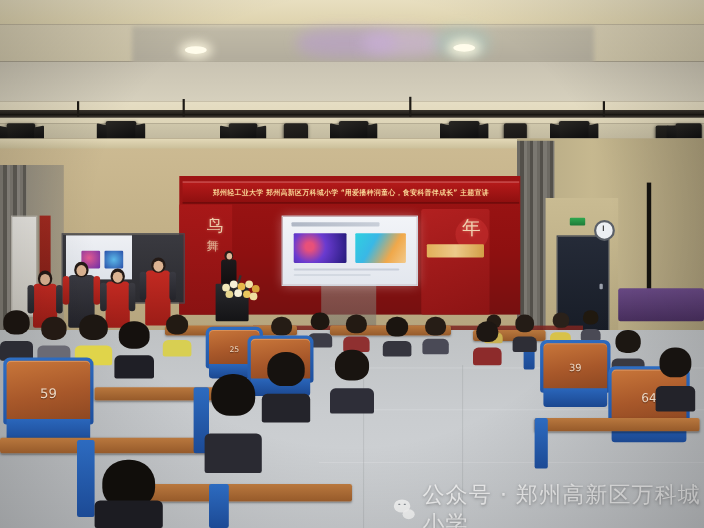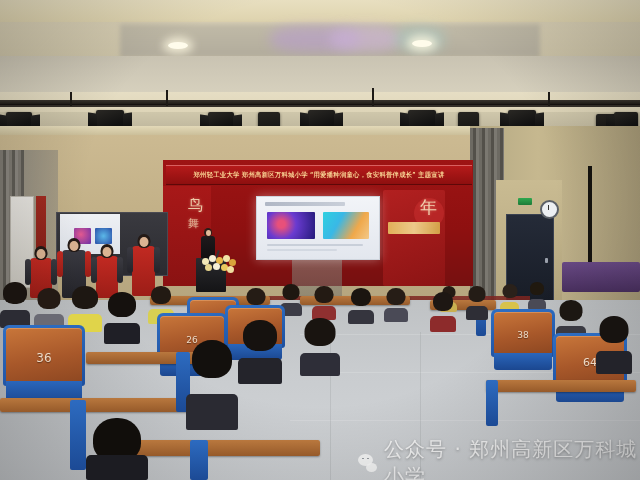--- a/index.html
+++ b/index.html
@@ -369,21 +369,21 @@
   <div class="tile" style="left:290px;top:420px;width:350px;"></div>
   <div class="tilev" style="left:420px;top:332px;height:148px;"></div>
   <div class="tilev" style="left:330px;top:332px;height:148px;"></div>
 
   <div class="desk-side" style="left:476px;top:302px;width:10px;height:34px;"></div>
   <div class="deskrow" style="left:430px;top:300px;width:66px;height:10px;"></div>
 
   <div class="seat" style="left:494px;top:312px;width:58px;height:58px;z-index:4;">
     <div class="frame"></div>
       <div class="back"></div>
-    <div class="num">38</div>
+    <div class="num">39</div>
     <div class="arm"></div>
   </div>
   <div class="seat" style="left:556px;top:336px;width:68px;height:66px;z-index:6;">
     <div class="frame"></div>
       <div class="back"></div>
     <div class="num" style="font-size:11px;">64</div>
     <div class="arm"></div>
   </div>
   <div class="deskrow" style="left:486px;top:380px;width:150px;height:12px;z-index:7;"></div>
   <div class="desk-side" style="left:486px;top:380px;width:12px;height:46px;z-index:7;"></div>
@@ -425,30 +425,24 @@
       <div class="back"></div>
     <div class="num" style="font-size:7px;">25</div>
     <div class="arm"></div>
   </div>
   <div class="seat" style="left:228px;top:308px;width:54px;height:52px;z-index:4;">
     <div class="frame"></div>
       <div class="back"></div>
     <div class="num" style="font-size:8px;">27</div>
     <div class="arm"></div>
   </div>
-  <div class="seat" style="left:160px;top:316px;width:64px;height:60px;z-index:5;">
-    <div class="frame"></div>
-      <div class="back"></div>
-    <div class="num" style="font-size:9px;">26</div>
-    <div class="arm"></div>
-  </div>
   <div class="seat" style="left:6px;top:328px;width:76px;height:76px;z-index:6;">
     <div class="frame"></div>
       <div class="back"></div>
-    <div class="num" style="font-size:12px;">36</div>
+    <div class="num" style="font-size:12px;">59</div>
     <div class="arm"></div>
   </div>
   <div class="deskrow" style="left:0;top:398px;width:200px;height:14px;z-index:7;"></div>
   <div class="deskrow" style="left:86px;top:352px;width:120px;height:12px;z-index:6;"></div>
   <div class="desk-side" style="left:176px;top:352px;width:14px;height:60px;z-index:7;"></div>
   <div class="desk-side" style="left:70px;top:400px;width:16px;height:70px;z-index:8;"></div>
   <div class="deskrow" style="left:120px;top:440px;width:200px;height:16px;z-index:9;"></div>
   <div class="desk-side" style="left:190px;top:440px;width:18px;height:40px;z-index:9;"></div>
 
   <div class="person" style="left:0px;top:282px;width:30px;height:46px;z-index:5;">

